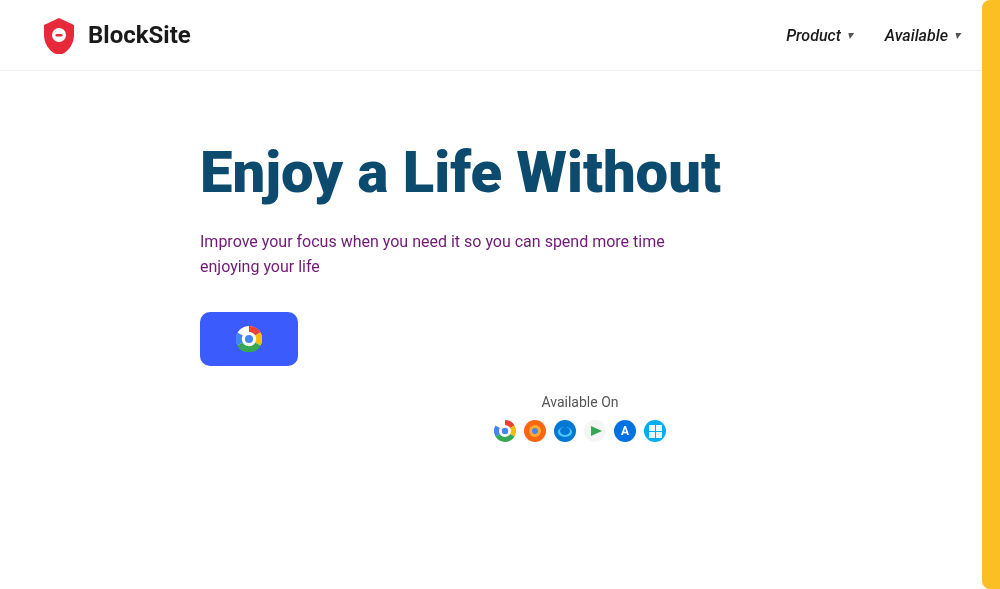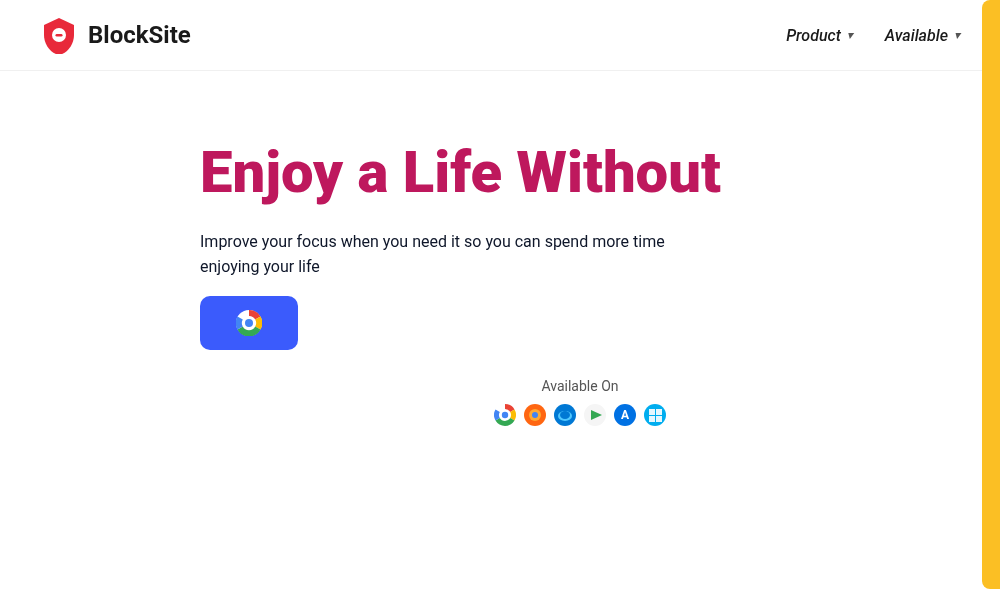--- a/index.html
+++ b/index.html
@@ -67,32 +67,32 @@
     }
 
     
     main {
       padding: 70px 40px 40px 200px;
     }
 
     .hero-title {
       font-size: 58px;
       font-weight: 900;
-      color: #be185d;
+      color: #0c4a6e;
       line-height: 1.1;
       max-width: 600px;
       margin-bottom: 24px;
     }
 
     .hero-subtitle {
       font-size: 16px;
-      color: #0f172a;
+      color: #701a75;
       line-height: 1.6;
       max-width: 500px;
-      margin-bottom: 16px;
+      margin-bottom: 32px;
     }
 
     .cta-button {
       display: inline-flex;
       align-items: center;
       gap: 10px;
       background: #3b5bfc;
       color: #fff;
       font-size: 17px;
       font-weight: 600;

